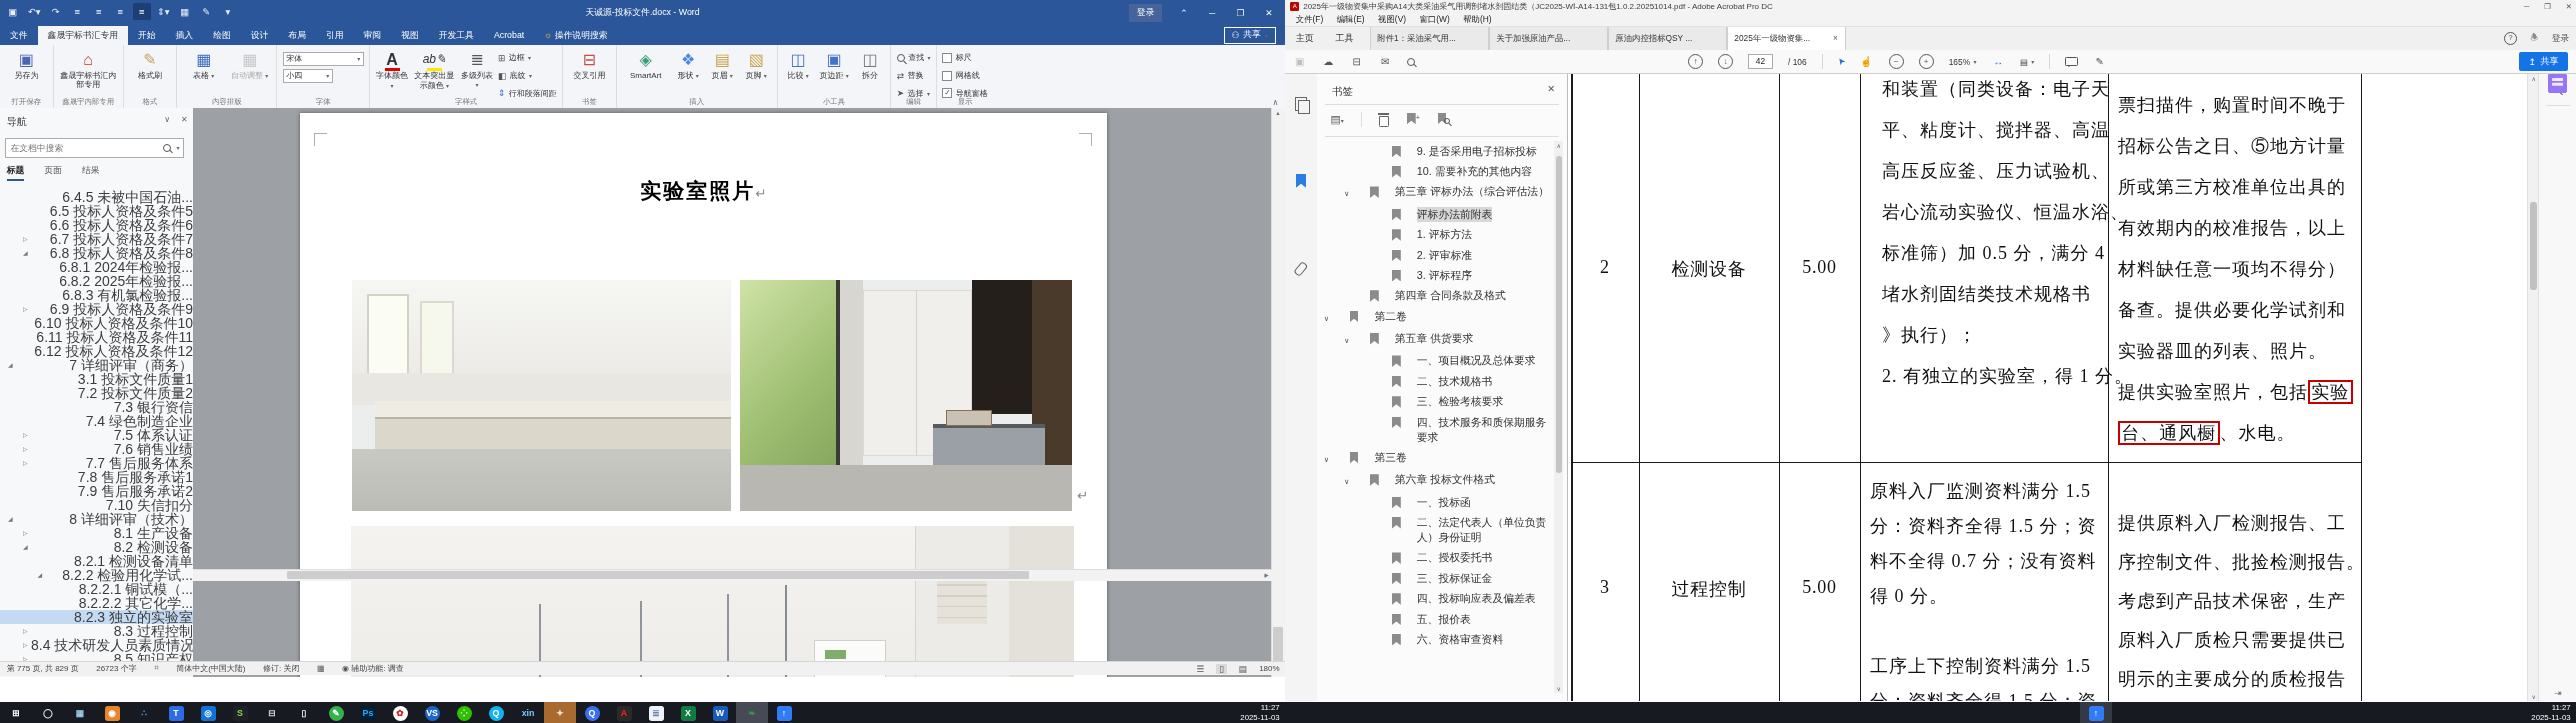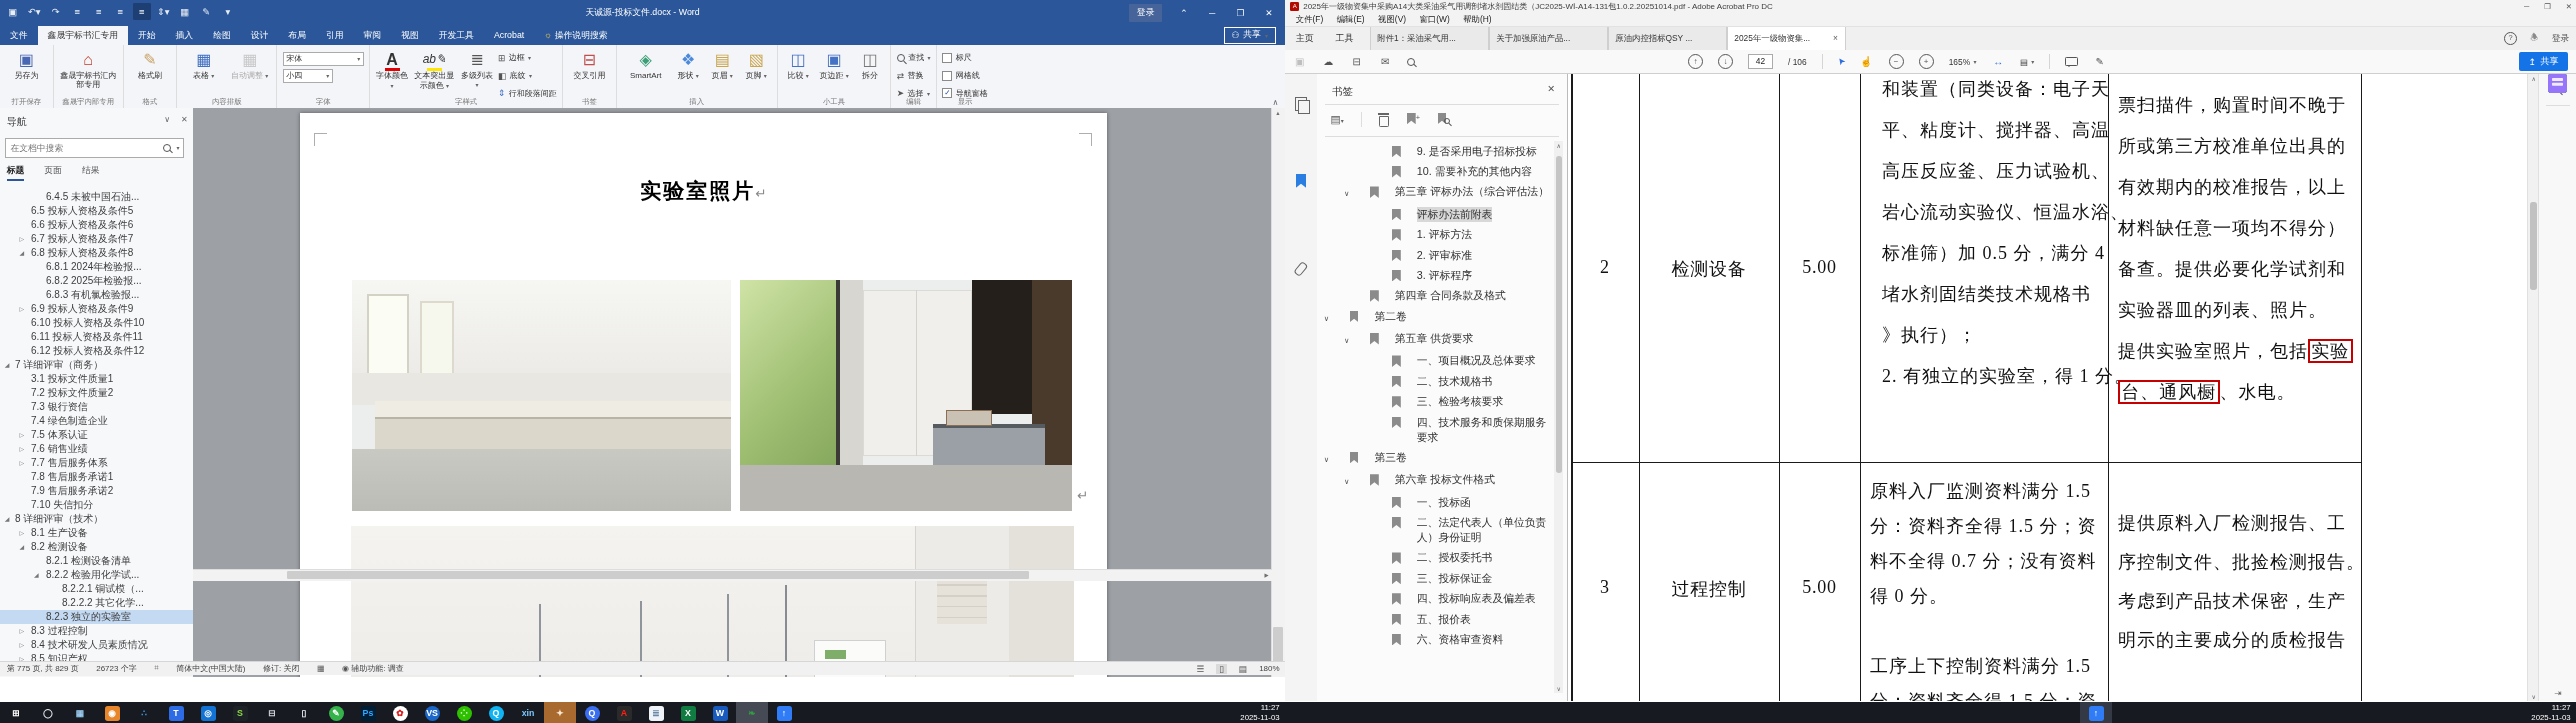--- a/index.html
+++ b/index.html
@@ -43,21 +43,21 @@
   .w-navpane{position:absolute;left:0;top:108px;width:193px;height:569px;background:#f7f8fa;border-right:0.7px solid #cfcfcf;}
   .wn-head{position:absolute;left:6.7px;top:6.7px;font-size:10px;color:#3b3b3b;}
   .wn-headctl{position:absolute;right:5.4px;top:6.7px;color:#666;font-size:8px;display:flex;gap:10.8px;}
   .wn-search{position:absolute;left:5.4px;top:30px;width:177px;height:17.5px;background:#fff;border:0.7px solid #ababab;display:flex;align-items:center;}
   .wn-search input{flex:1;border:none;outline:none;font-size:8.8px;color:#555;padding:0 4px;background:transparent;font-family:"Liberation Sans",sans-serif;}
   .mag{position:relative;display:inline-block;width:6px;height:6px;border:1.3px solid #555;border-radius:50%;}
   .mag::after{content:"";position:absolute;width:4px;height:1.3px;background:#555;transform:rotate(45deg);bottom:-2px;right:-3.4px;}
   .wn-tabs{position:absolute;left:6.7px;top:57px;display:flex;gap:20px;font-size:8.8px;color:#555;}
   .wn-tab[data-active="true"]{color:#222;font-weight:bold;border-bottom:2px solid #2b579a;padding-bottom:2px;}
   .wn-list{position:absolute;left:0;top:82px;width:193px;}
-  .wnav-item{height:14px;line-height:14px;position:relative;font-size:10px;color:#3d3d3d;white-space:nowrap;overflow:hidden;}
+  .wnav-item{height:14px;line-height:14px;position:relative;font-size:14px;color:#3d3d3d;white-space:nowrap;overflow:hidden;text-align:right;}
   .wnav-item[data-lv="1"]{padding-left:15px;}
   .wnav-item[data-lv="2"]{padding-left:31px;}
   .wnav-item[data-lv="3"]{padding-left:46px;}
   .wnav-item[data-lv="4"]{padding-left:62px;}
   .wnav-item .tri{position:absolute;top:0;width:8px;color:#777;font-size:6px;}
   .wnav-item[data-lv="1"] .tri{left:4.7px;}
   .wnav-item[data-lv="2"] .tri{left:19.6px;}
   .wnav-item[data-lv="3"] .tri{left:34px;}
   .wnav-item[data-lv="4"] .tri{left:51px;}
   .tri[data-arrow="collapsed"]::before{content:"▷";}
@@ -932,20 +932,21 @@
           <div class="pl"><span>高压反应釜、压力试验机、</span><span></span></div>
           <div class="pl"><span>岩心流动实验仪、恒温水浴、</span><span></span></div>
           <div class="pl"><span>标准筛）加 0.5 分，满分 4</span><span></span></div>
           <div class="pl"><span>堵水剂固结类技术规格书</span><span></span></div>
           <div class="pl"><span>》执行）；</span><span></span></div>
           <div class="pl"><span>2. 有独立的实验室，得 1 分。</span><span></span></div>
         </div>
       <div class="pdfcol r2" style="left:550px;top:19px;width:240px;">
 
       <div class="pl"><span>票扫描件，购置时间不晚于</span><span></span></div>
+          <div class="pl"><span>招标公告之日、⑤地方计量</span><span></span></div>
           <div class="pl"><span>所或第三方校准单位出具的</span><span></span></div>
           <div class="pl"><span>有效期内的校准报告，以上</span><span></span></div>
           <div class="pl"><span>材料缺任意一项均不得分）</span><span></span></div>
           <div class="pl"><span>备查。提供必要化学试剂和</span><span></span></div>
           <div class="pl"><span>实验器皿的列表、照片。</span><span></span></div>
           <div class="pl"><span>提供实验室照片，包括</span><span class="rb">实验</span><span></span></div>
           <div class="pl"><span></span><span class="rb">台、通风橱</span><span>、水电。</span></div>
         </div>
 
       <div class="cellmid" style="left:3.4px;width:67px;top:503px;">3</div>
@@ -959,20 +960,21 @@
           <div class="pl"><span>得 0 分。</span><span></span></div>
           <div class="pl"><span></span><span></span></div>
           <div class="pl"><span>工序上下控制资料满分 1.5</span><span></span></div>
           <div class="pl"><span>分：资料齐全得 1.5 分；资</span><span></span></div>
         </div>
       <div class="pdfcol r3b" style="left:550px;top:437px;width:240px;">
 
       <div class="pl"><span>提供原料入厂检测报告、工</span><span></span></div>
           <div class="pl"><span>序控制文件、批捡检测报告。</span><span></span></div>
           <div class="pl"><span>考虑到产品技术保密，生产</span><span></span></div>
+          <div class="pl"><span>原料入厂质检只需要提供已</span><span></span></div>
           <div class="pl"><span>明示的主要成分的质检报告</span><span></span></div>
         </div>
     </div>
 
     <div class="a-vscroll">
       <span class="a-sarr" style="top:1.3px;">∧</span>
       <div class="a-vthumb"></div>
       <span class="a-sarr" style="bottom:1.3px;">∨</span>
     </div>
 

